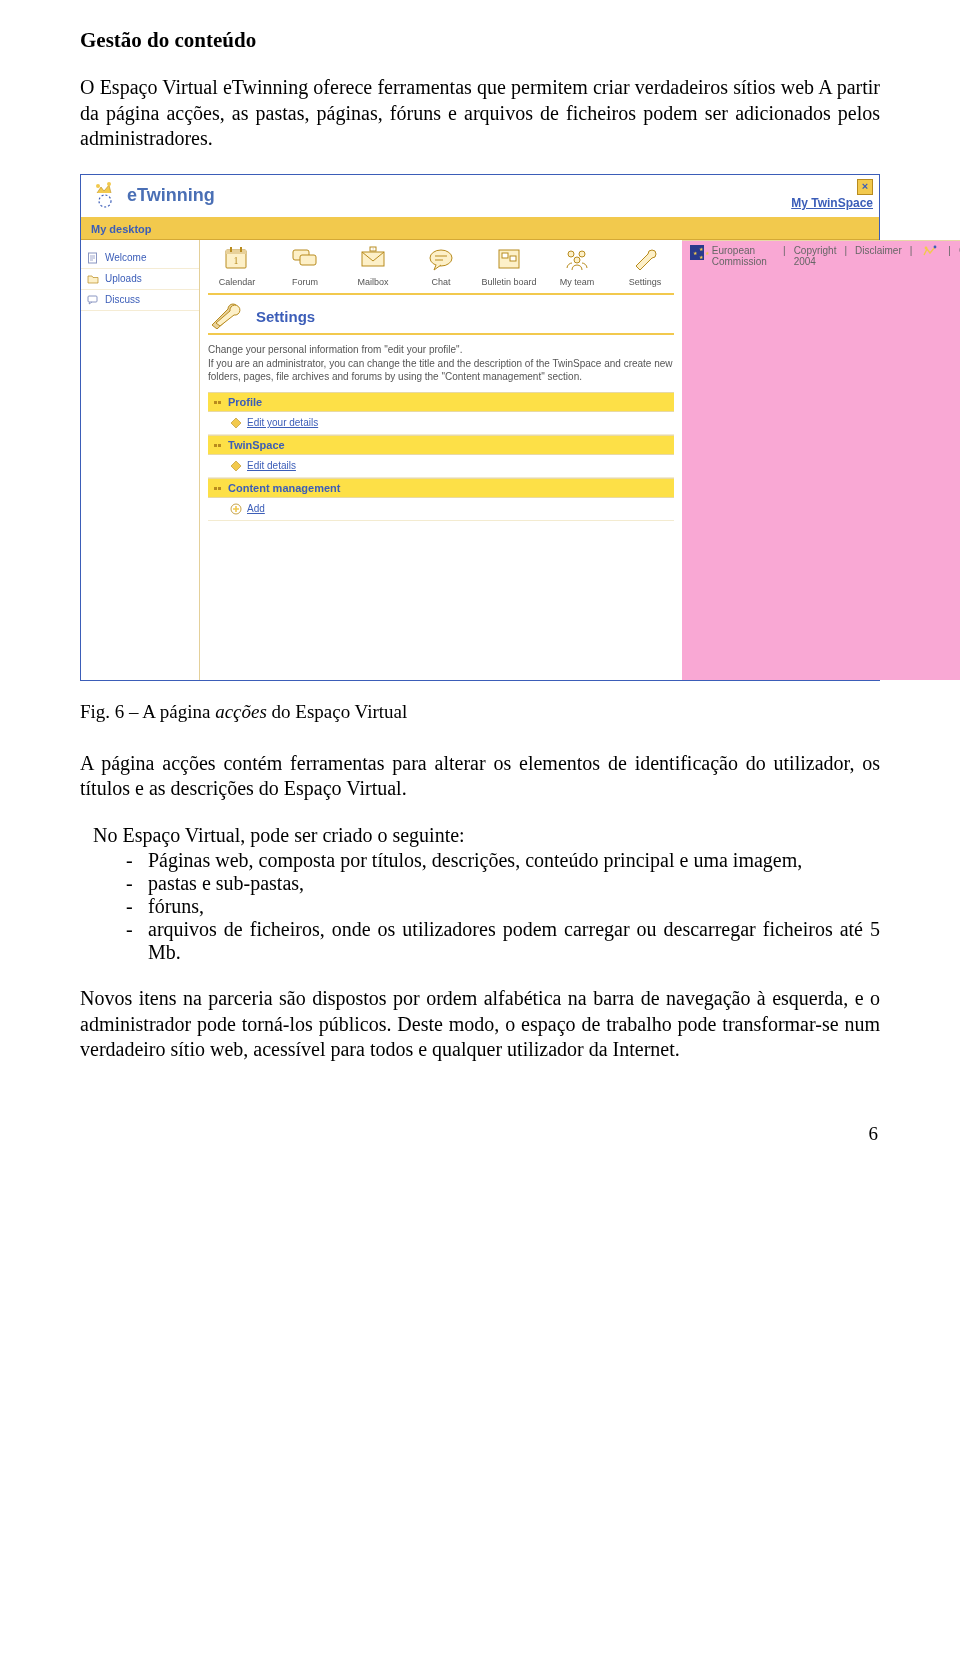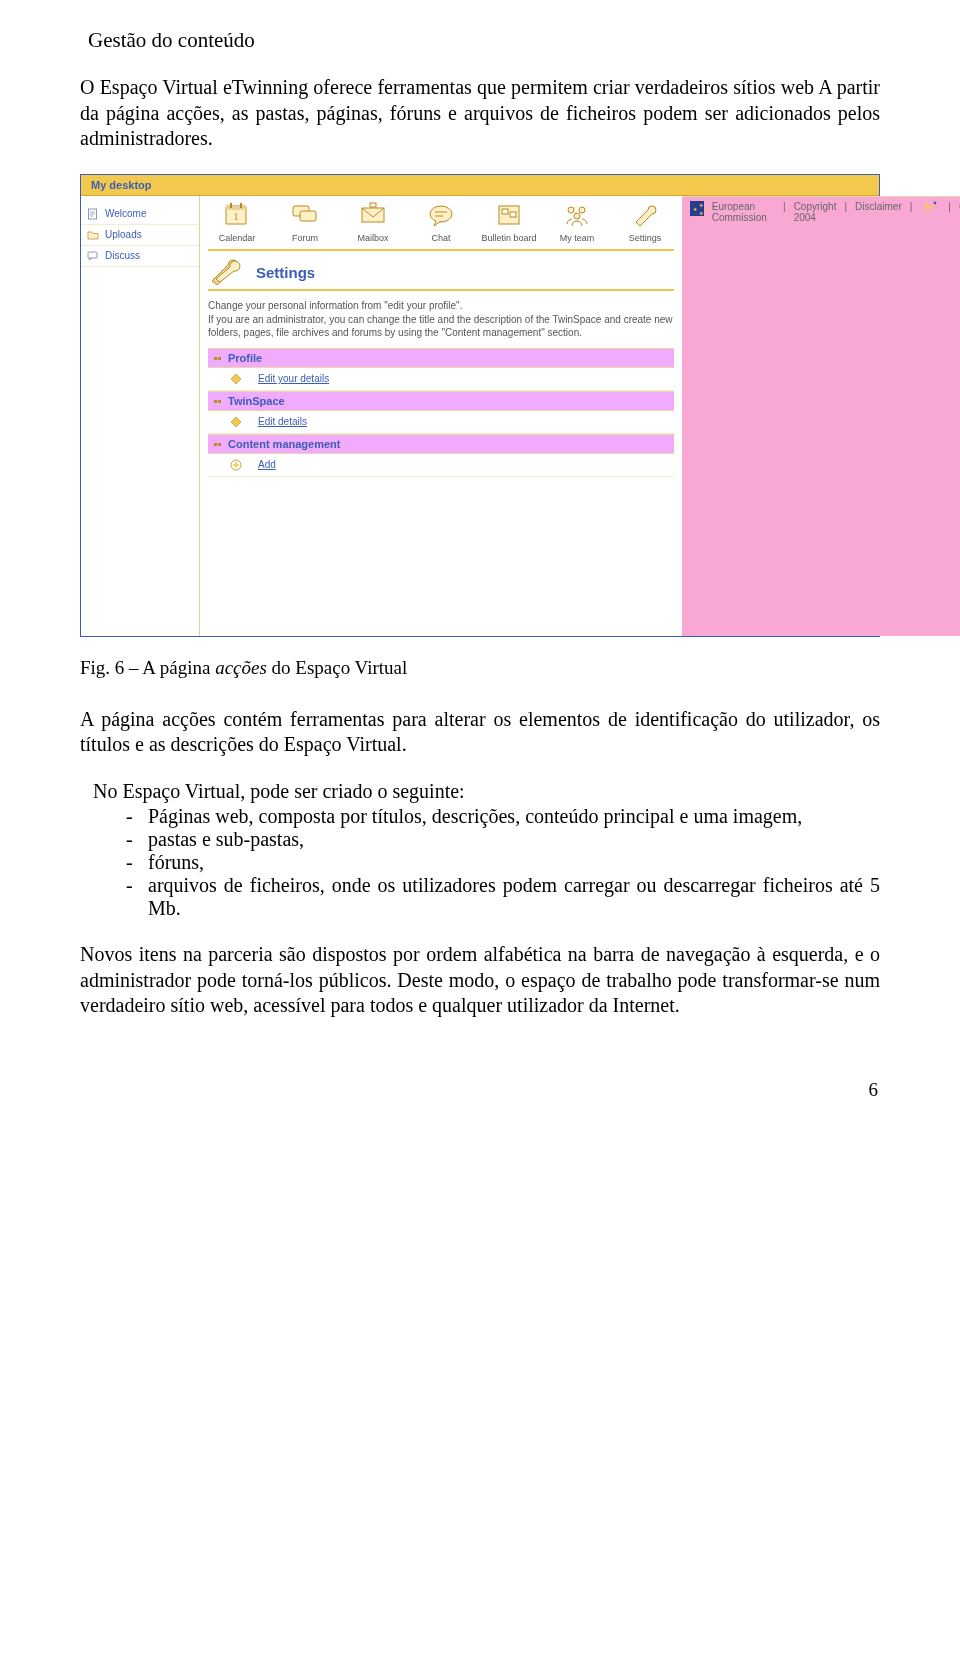--- a/index.html
+++ b/index.html
@@ -9,22 +9,22 @@
     background: #fff;
     color: #000;
     width: 960px;
   }
   .page {
     padding: 28px 80px 30px 80px;
     box-sizing: border-box;
   }
   h2.header {
     font-size: 21px;
-    font-weight: normal;
-    margin: 0 0 22px 8px;
+    font-weight: bold;
+    margin: 0 0 22px 0;
   }
   p.body-text {
     margin: 0 0 22px 0;
     text-align: justify;
     line-height: 1.28;
   }
   .figure {
     border: 1px solid #3b5db8;
     margin: 0 0 20px 0;
     font-family: Verdana, Arial, sans-serif;
@@ -141,38 +141,38 @@
   }
   .wrench { width: 38px; height: 26px; }
   .wrench svg { width: 38px; height: 26px; }
   .subtext {
     font-size: 10px;
     color: #555;
     line-height: 1.35;
     margin-bottom: 8px;
   }
   .section-row {
-    background: #f0abfc;
+    background: #fde047;
     border-top: 1px solid #e8d9a6;
     border-bottom: 1px solid #e8d9a6;
     padding: 3px 6px;
     font-weight: bold;
     color: #3b5db8;
     font-size: 11px;
     display: flex;
     align-items: center;
     gap: 6px;
   }
   .sub-row {
     padding: 5px 6px 5px 22px;
     color: #3b5db8;
     font-size: 10px;
     display: flex;
     align-items: center;
-    gap: 16px;
+    gap: 5px;
     border-bottom: 1px solid #f3ebd0;
   }
   .mini-icon { width: 12px; height: 12px; display:inline-block; }
   .mini-icon svg { width: 12px; height: 12px; }
   .tri { font-size: 9px; color:#3b5db8; }
   .fig-footer {
     background: #f9a8d4;
     border-top: 1px solid #e8d9a6;
     padding: 4px 8px;
     display: flex;
@@ -224,20 +224,35 @@
 <body>
 
 <div class="page">
 
   <h2 class="header">Gestão do conteúdo</h2>
 
   <p class="body-text">O Espaço Virtual eTwinning oferece ferramentas que permitem criar verdadeiros sítios web A partir da página acções, as pastas, páginas, fóruns e arquivos de ficheiros podem ser adicionados pelos administradores.</p>
 
   <div class="figure">
 
+    <div class="fig-top">
+      <div class="logo">
+        <span class="logo-star">
+          <svg viewBox="0 0 34 34">
+              <circle cx="18" cy="22" r="6" fill="none" stroke="#3b5db8" stroke-width="1.2" stroke-dasharray="2 2"></circle>
+              <path d="M10 14 l4 -6 l3 4 l5 -6 l2 8" fill="#f2c94d" stroke="#b88b1e" stroke-width="0.6"></path>
+              <circle cx="11" cy="7" r="2" fill="#f2c94d"></circle>
+              <circle cx="22" cy="5" r="2" fill="#f2c94d"></circle>
+            </svg>
+        </span>
+        <span>eTwinning</span>
+      </div>
+      <div class="close-x">×</div>
+      <div class="my-twinspace">My TwinSpace</div>
+    </div>
 
     <div class="desktop-band">My desktop</div>
 
     <div class="fig-body">
       <div class="fig-columns">
 
         <div class="fig-sidebar">
           <div class="side-item">
             <span class="side-icon"><svg viewBox="0 0 12 12">
                   <rect x="1.5" y="1" width="8" height="10" fill="#fff" stroke="#8a96c2"></rect>

